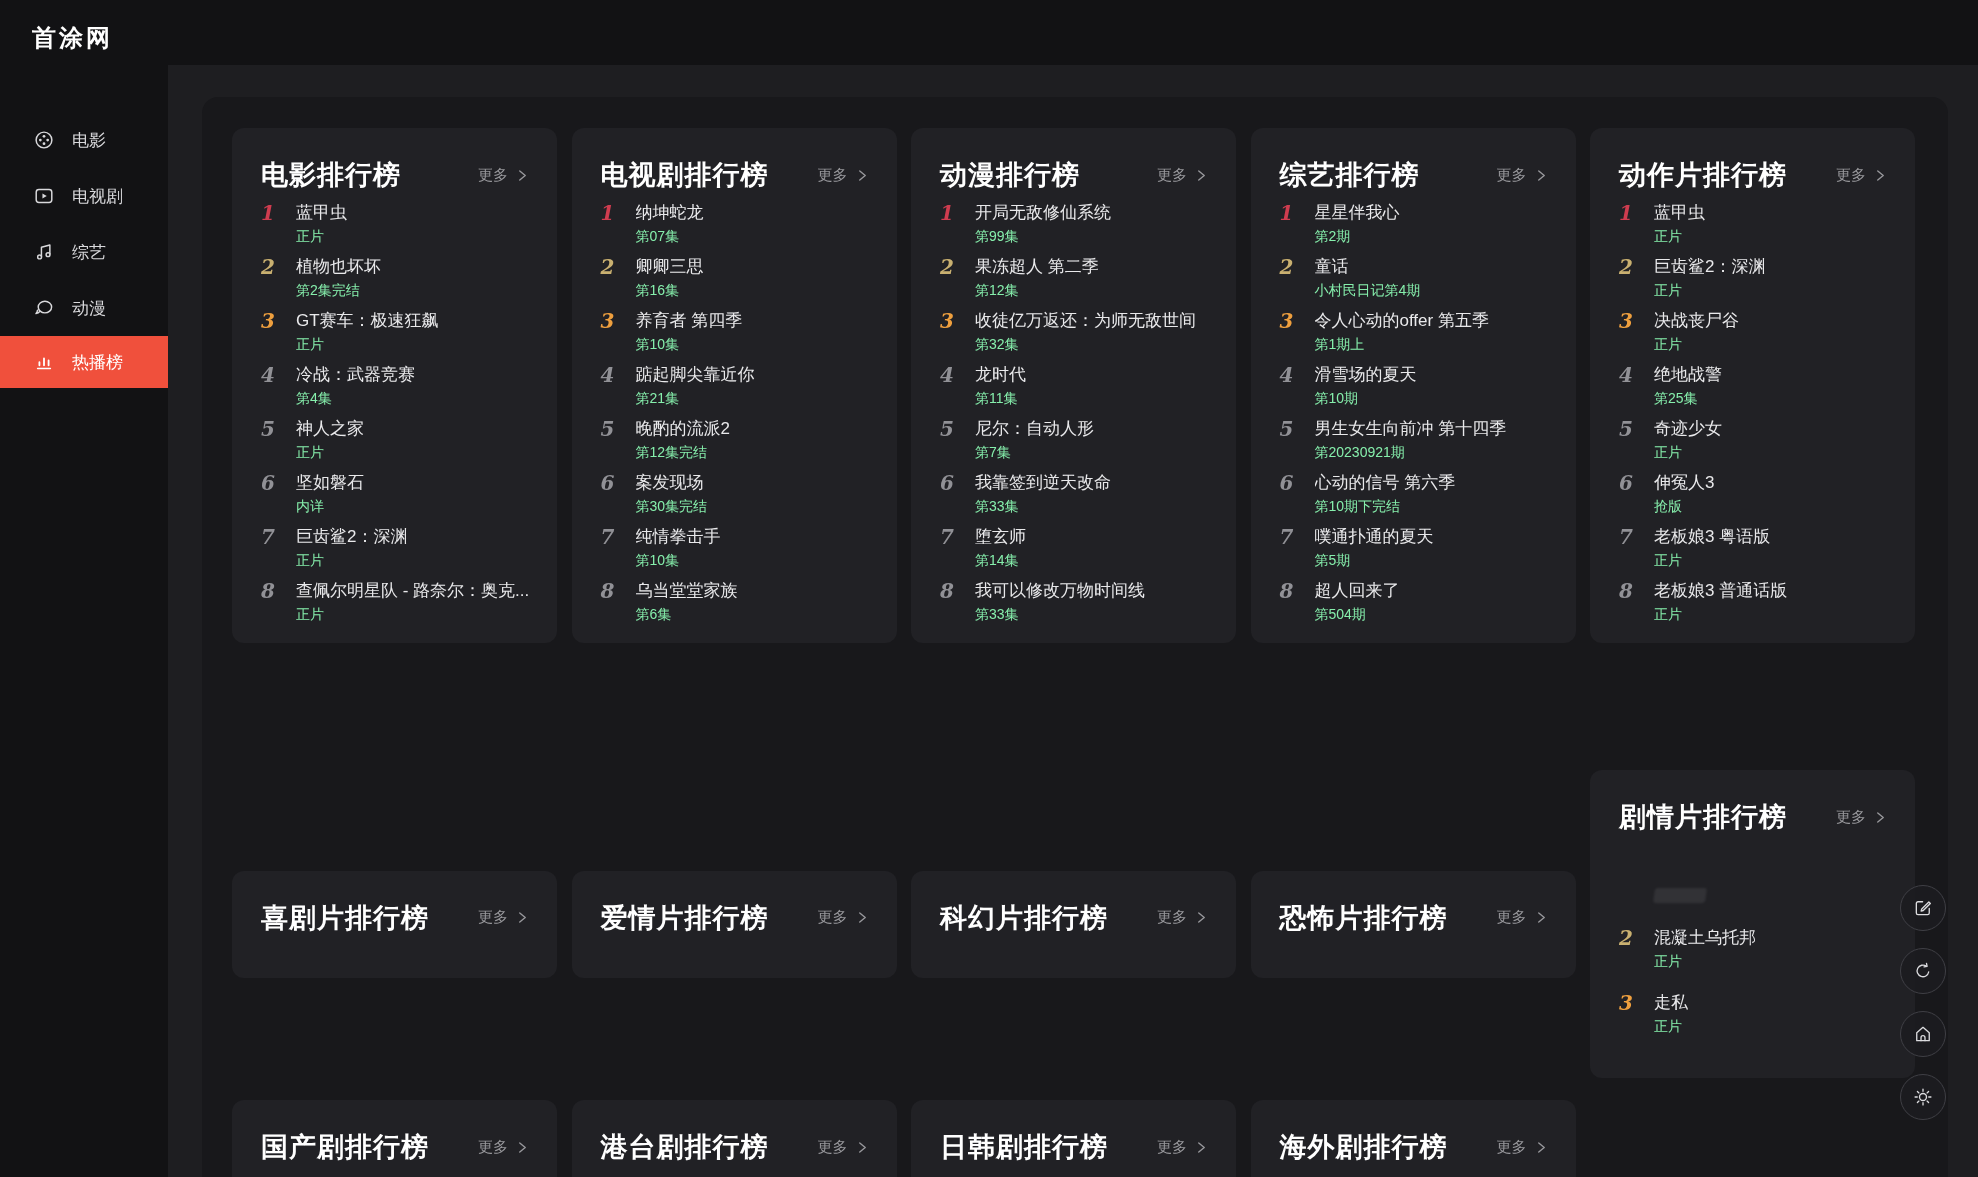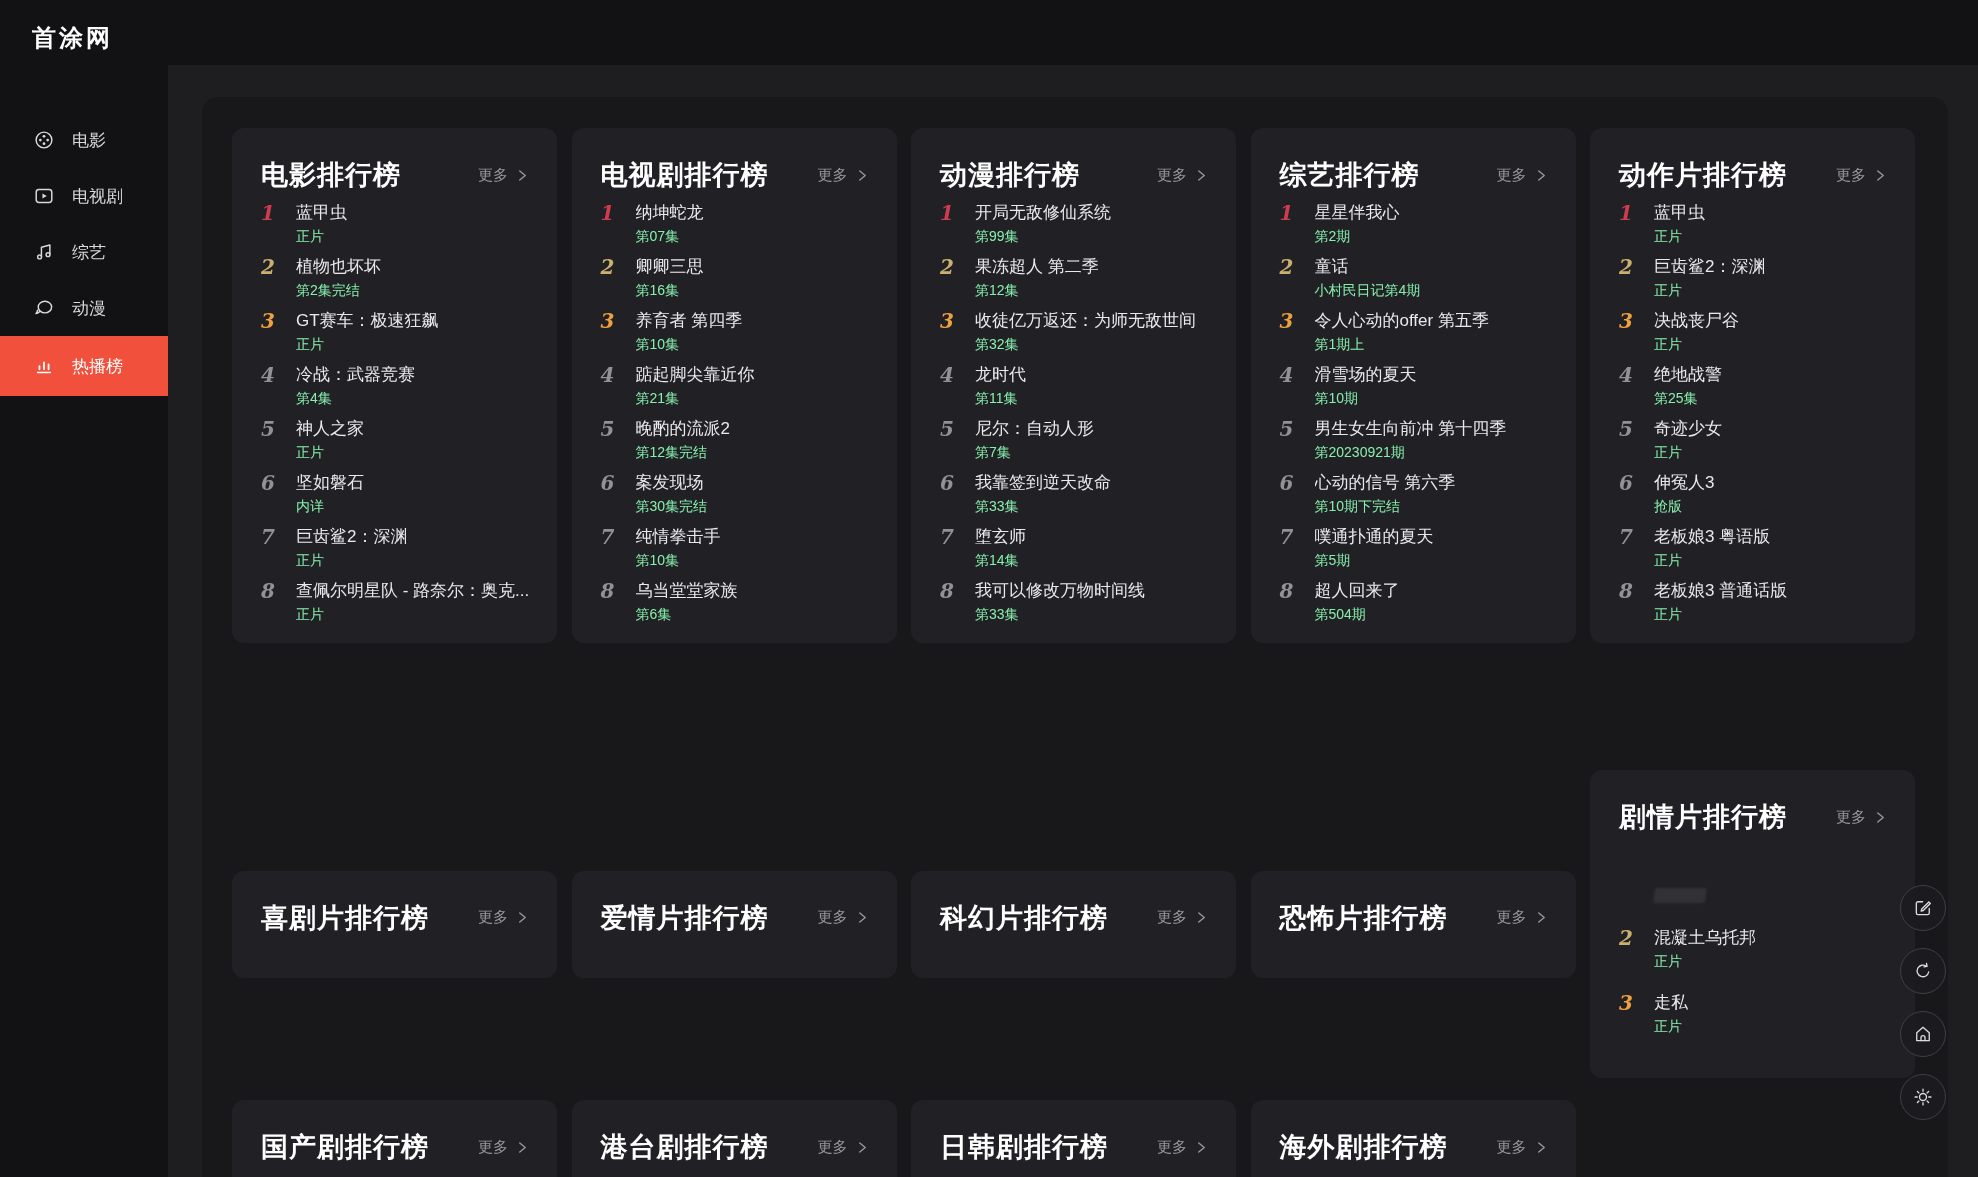--- a/index.html
+++ b/index.html
@@ -46,21 +46,21 @@
   .sidebar {
     position:absolute; top:0; left:0; width:168px; height:1177px;
     background:#121214; z-index:4; padding-top:112px;
   }
   .nav-item {
     height:56px; display:flex; align-items:center; gap:17px;
     padding-left:33px; color:#d9d9dc; cursor:pointer; font-size:17px;
   }
   .nav-item svg { width:22px; height:22px; flex:none; }
   .nav-item.active {
-    background:var(--accent); color:#ffffff; height:60px;
+    background:var(--accent); color:#ffffff; height:52px;
   }
   
   .panel {
     position:absolute; left:202px; top:97px; width:1746px; height:1140px;
     background:#18181b; border-radius:16px;
     padding:31px 30px 0 30px;
   }
   .cards-row { display:flex; gap:14.5px; align-items:center; }
   .row-0 { margin-bottom:127px; }
   .row-1 { height:308px; margin-bottom:22px; }

